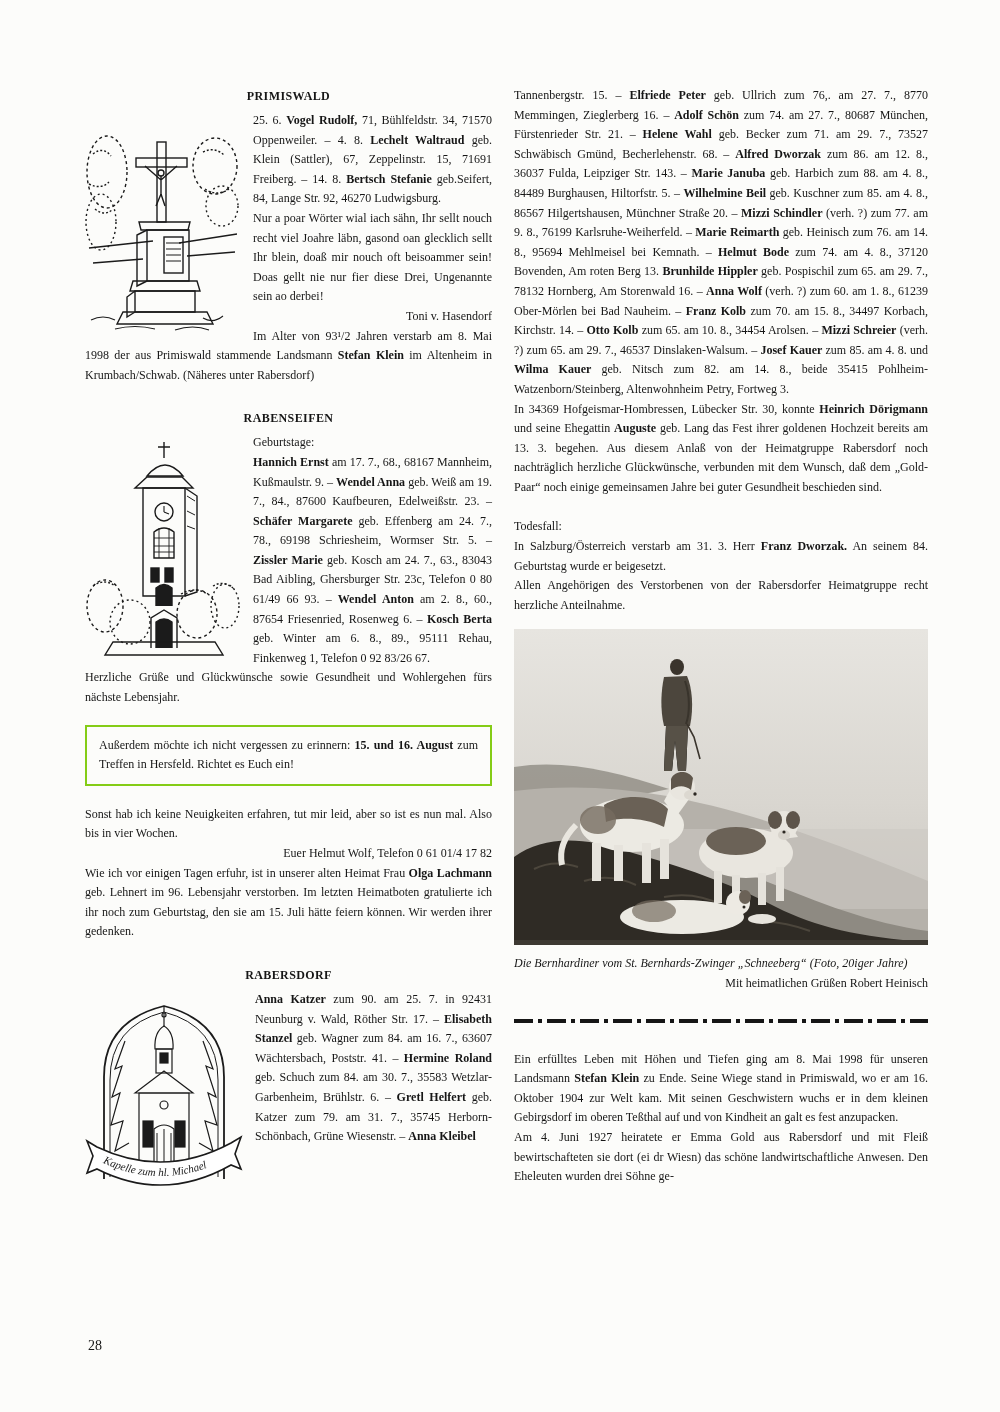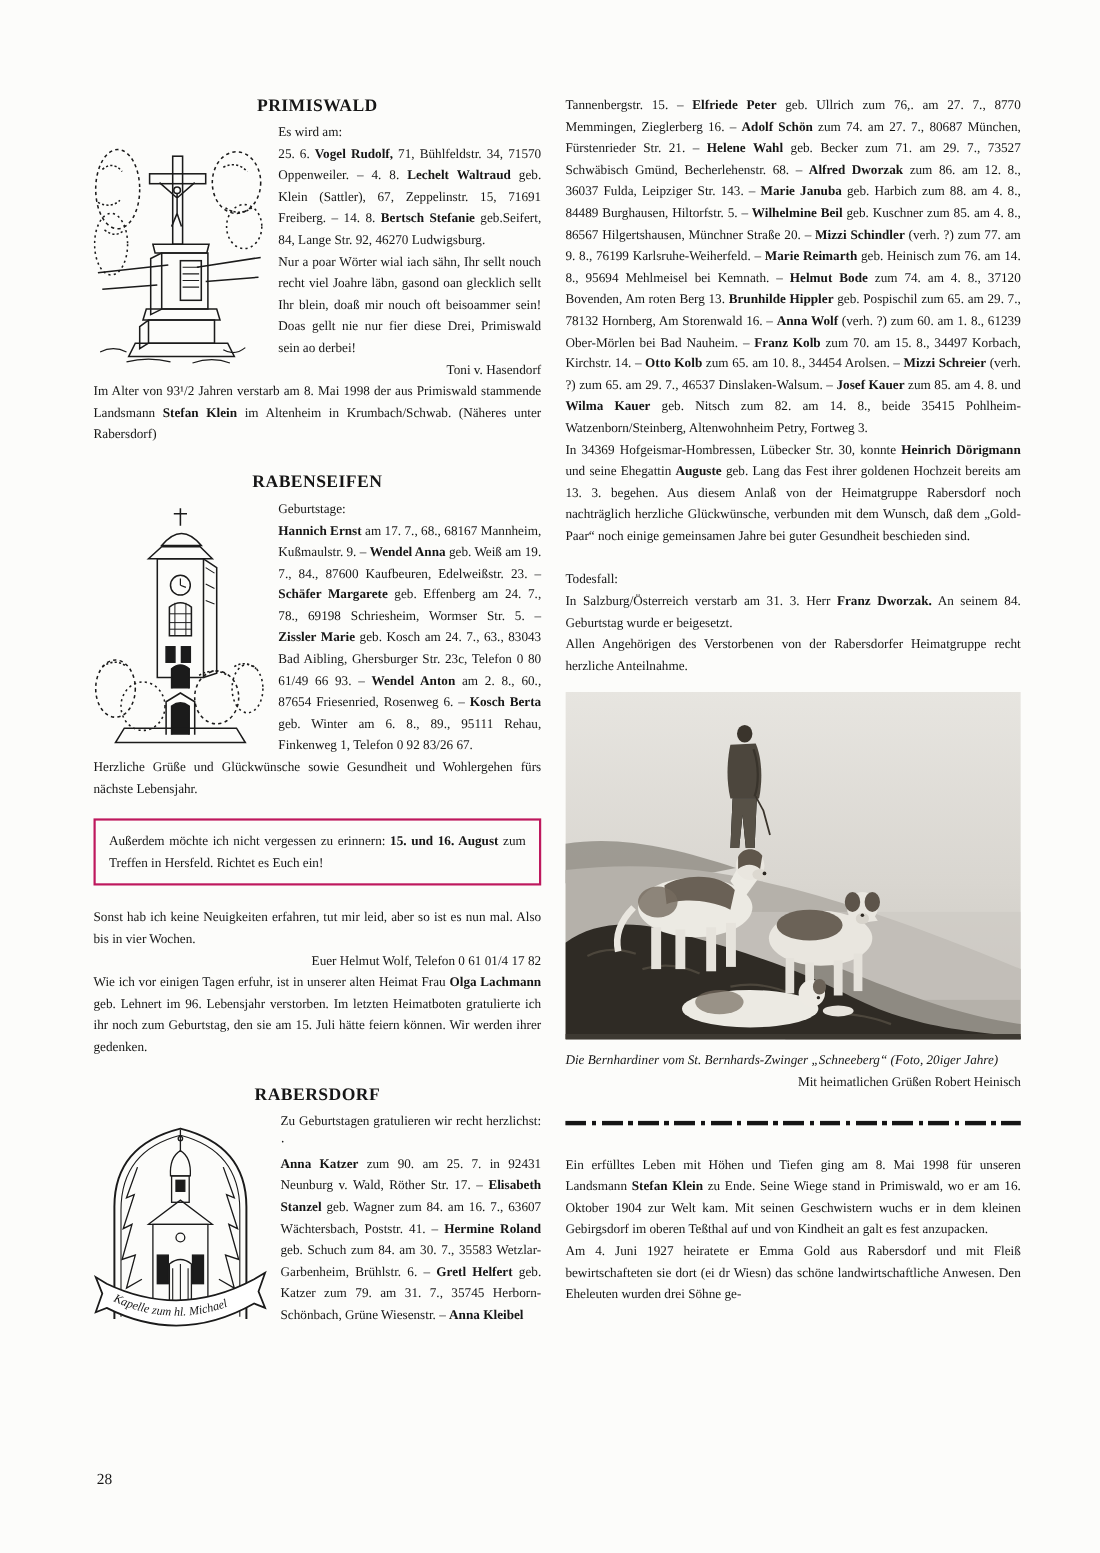--- a/index.html
+++ b/index.html
@@ -8,27 +8,27 @@
     background:#fcfcfa;color:#161616;
     font-family:"Liberation Serif", serif;
   }
   .col{position:absolute;top:86px}
   #col-left{left:85px;width:407px}
   #col-right{left:514px;width:414px}
   .para{font-size:12px;line-height:19.6px;text-align:justify;margin:0}
   .b{font-weight:bold}
   .i{}
   .sec-heading{
-    font-size:16px;line-height:21px;font-weight:bold;text-align:center;
+    font-size:12px;line-height:21px;font-weight:bold;text-align:center;
     margin:0 0 4px 0;letter-spacing:.4px;clear:both
   }
   .right-align{text-align:right}
   .bold-line{font-weight:normal;text-align:left}
   .float-img{float:left;margin:3px 12px 2px 0}
-  .reminder-box{border:2px solid #be185d;padding:9px 12px;margin:17px 0 19px 0;clear:both}
+  .reminder-box{border:2px solid #84cc16;padding:9px 12px;margin:17px 0 19px 0;clear:both}
   .mt-sec{margin-top:23px}
   .photo-frame{width:414px;height:316px;margin:14px 0 9px 0;display:block}
   .caption{font-style:italic}
   .divider{
     height:4px;margin:25px 0 27px 0;
     background:repeating-linear-gradient(90deg,#151515 0 19px,transparent 19px 24px,#151515 24px 28px,transparent 28px 33px)
   }
   .page-number{position:absolute;left:88px;top:1338px;font-size:14px}
   svg text{font-family:"Liberation Serif", serif}
 </style>
@@ -66,23 +66,22 @@
         <path d="M81,129 h15 M81,135 h15 M81,141 h15 M81,147 h15" stroke-width="1"></path>
 
         <path d="M48,167 L112,167 L115,177 L45,177 Z"></path>
         <path d="M50,177 L110,177 L110,198 L50,198 Z M50,177 L42,183 L42,203 L50,198"></path>
         <path d="M38,198 L122,198 L128,210 L32,210 Z"></path>
 
         <path d="M6,206 q12,-6 24,0 M118,204 q10,6 20,-2 M30,215 q20,-5 40,0 M90,216 q18,-6 34,0" stroke-width="1.1"></path>
       </g>
     </svg>
 
-    <div class="para">Es wird am:</div>
     <p class="para"><span>25. 6. </span><span class="b">Vogel Rudolf,</span><span> 71, Bühlfeldstr. 34, 71570 Oppenweiler. – 4. 8. </span><span class="b">Lechelt Waltraud</span><span> geb. Klein (Sattler), 67, Zeppelinstr. 15, 71691 Freiberg. – 14. 8. </span><span class="b">Bertsch Stefanie</span><span> geb.Seifert, 84, Lange Str. 92, 46270 Ludwigsburg.</span></p>
-    <p class="para">Nur a poar Wörter wial iach sähn, Ihr sellt nouch recht viel Joahre läbn, gasond oan glecklich sellt Ihr blein, doaß mir nouch oft beisoammer sein! Doas gellt nie nur fier diese Drei, Primiswald sein ao derbei!</p>
+    <p class="para">Nur a poar Wörter wial iach sähn, Ihr sellt nouch recht viel Joahre läbn, gasond oan glecklich sellt Ihr blein, doaß mir nouch oft beisoammer sein! Doas gellt nie nur fier diese Drei, Ungenannte sein ao derbei!</p>
     <p class="para right-align i">Toni v. Hasendorf</p>
     <p class="para"><span>Im Alter von 93¹/2 Jahren verstarb am 8. Mai 1998 der aus Primiswald stammende Landsmann </span><span class="b">Stefan Klein</span><span> im Altenheim in Krumbach/Schwab. (Näheres unter Rabersdorf)</span></p>
   </div>
 
   <div class="mt-sec">
     <div class="sec-heading">RABENSEIFEN</div>
 
     <svg class="float-img" width="156" height="224" viewBox="0 0 156 224">
       <g fill="none" stroke="#1b1b1b" stroke-width="1.4">
 
@@ -167,21 +166,20 @@
       </g>
 
       <g>
         <path d="M12,154 L2,148 L8,163 L2,180 L12,176 Q79,210 146,172 L156,176 L150,161 L156,144 L146,150 Q79,186 12,154 Z" fill="#ffffff" stroke="#1b1b1b" stroke-width="1.6"></path>
         <text font-size="11" font-style="italic" fill="#1b1b1b">
           <textPath href="#bannerPath" startOffset="4">Kapelle zum hl. Michael</textPath>
         </text>
       </g>
     </svg>
 
-    <div class="para">Zu Geburtstagen gratulieren wir recht herzlichst: ·</div>
     <p class="para"><span class="b">Anna Katzer</span><span> zum 90. am 25. 7. in 92431 Neunburg v. Wald, Röther Str. 17. – </span><span class="b">Elisabeth Stanzel</span><span> geb. Wagner zum 84. am 16. 7., 63607 Wächtersbach, Poststr. 41. – </span><span class="b">Hermine Roland</span><span> geb. Schuch zum 84. am 30. 7., 35583 Wetzlar-Garbenheim, Brühlstr. 6. – </span><span class="b">Gretl Helfert</span><span> geb. Katzer zum 79. am 31. 7., 35745 Herborn-Schönbach, Grüne Wiesenstr. – </span><span class="b">Anna Kleibel</span></p>
   </div>
 </div>
 
 <div class="col" id="col-right">
 
   <p class="para"><span>Tannenbergstr. 15. – </span><span class="b">Elfriede Peter</span><span> geb. Ullrich zum 76,. am 27. 7., 8770 Memmingen, Zieglerberg 16. – </span><span class="b">Adolf Schön</span><span> zum 74. am 27. 7., 80687 München, Fürstenrieder Str. 21. – </span><span class="b">Helene Wahl</span><span> geb. Becker zum 71. am 29. 7., 73527 Schwäbisch Gmünd, Becherlehenstr. 68. – </span><span class="b">Alfred Dworzak</span><span> zum 86. am 12. 8., 36037 Fulda, Leipziger Str. 143. – </span><span class="b">Marie Januba</span><span> geb. Harbich zum 88. am 4. 8., 84489 Burghausen, Hiltorfstr. 5. – </span><span class="b">Wilhelmine Beil</span><span> geb. Kuschner zum 85. am 4. 8., 86567 Hilgertshausen, Münchner Straße 20. – </span><span class="b">Mizzi Schindler</span><span> (verh. ?) zum 77. am 9. 8., 76199 Karlsruhe-Weiherfeld. – </span><span class="b">Marie Reimarth</span><span> geb. Heinisch zum 76. am 14. 8., 95694 Mehlmeisel bei Kemnath. – </span><span class="b">Helmut Bode</span><span> zum 74. am 4. 8., 37120 Bovenden, Am roten Berg 13. </span><span class="b">Brunhilde Hippler</span><span> geb. Pospischil zum 65. am 29. 7., 78132 Hornberg, Am Storenwald 16. – </span><span class="b">Anna Wolf</span><span> (verh. ?) zum 60. am 1. 8., 61239 Ober-Mörlen bei Bad Nauheim. – </span><span class="b">Franz Kolb</span><span> zum 70. am 15. 8., 34497 Korbach, Kirchstr. 14. – </span><span class="b">Otto Kolb</span><span> zum 65. am 10. 8., 34454 Arolsen. – </span><span class="b">Mizzi Schreier</span><span> (verh. ?) zum 65. am 29. 7., 46537 Dinslaken-Walsum. – </span><span class="b">Josef Kauer</span><span> zum 85. am 4. 8. und </span><span class="b">Wilma Kauer</span><span> geb. Nitsch zum 82. am 14. 8., beide 35415 Pohlheim-Watzenborn/Steinberg, Altenwohnheim Petry, Fortweg 3.</span></p>
   <p class="para"><span>In 34369 Hofgeismar-Hombressen, Lübecker Str. 30, konnte </span><span class="b">Heinrich Dörigmann</span><span> und seine Ehegattin </span><span class="b">Auguste</span><span> geb. Lang das Fest ihrer goldenen Hochzeit bereits am 13. 3. begehen. Aus diesem Anlaß von der Heimatgruppe Rabersdorf noch nachträglich herzliche Glückwünsche, verbunden mit dem Wunsch, daß dem „Gold-Paar“ noch einige gemeinsamen Jahre bei guter Gesundheit beschieden sind.</span></p>
 
   <p class="para bold-line" style="margin-top:20px">Todesfall:</p>

